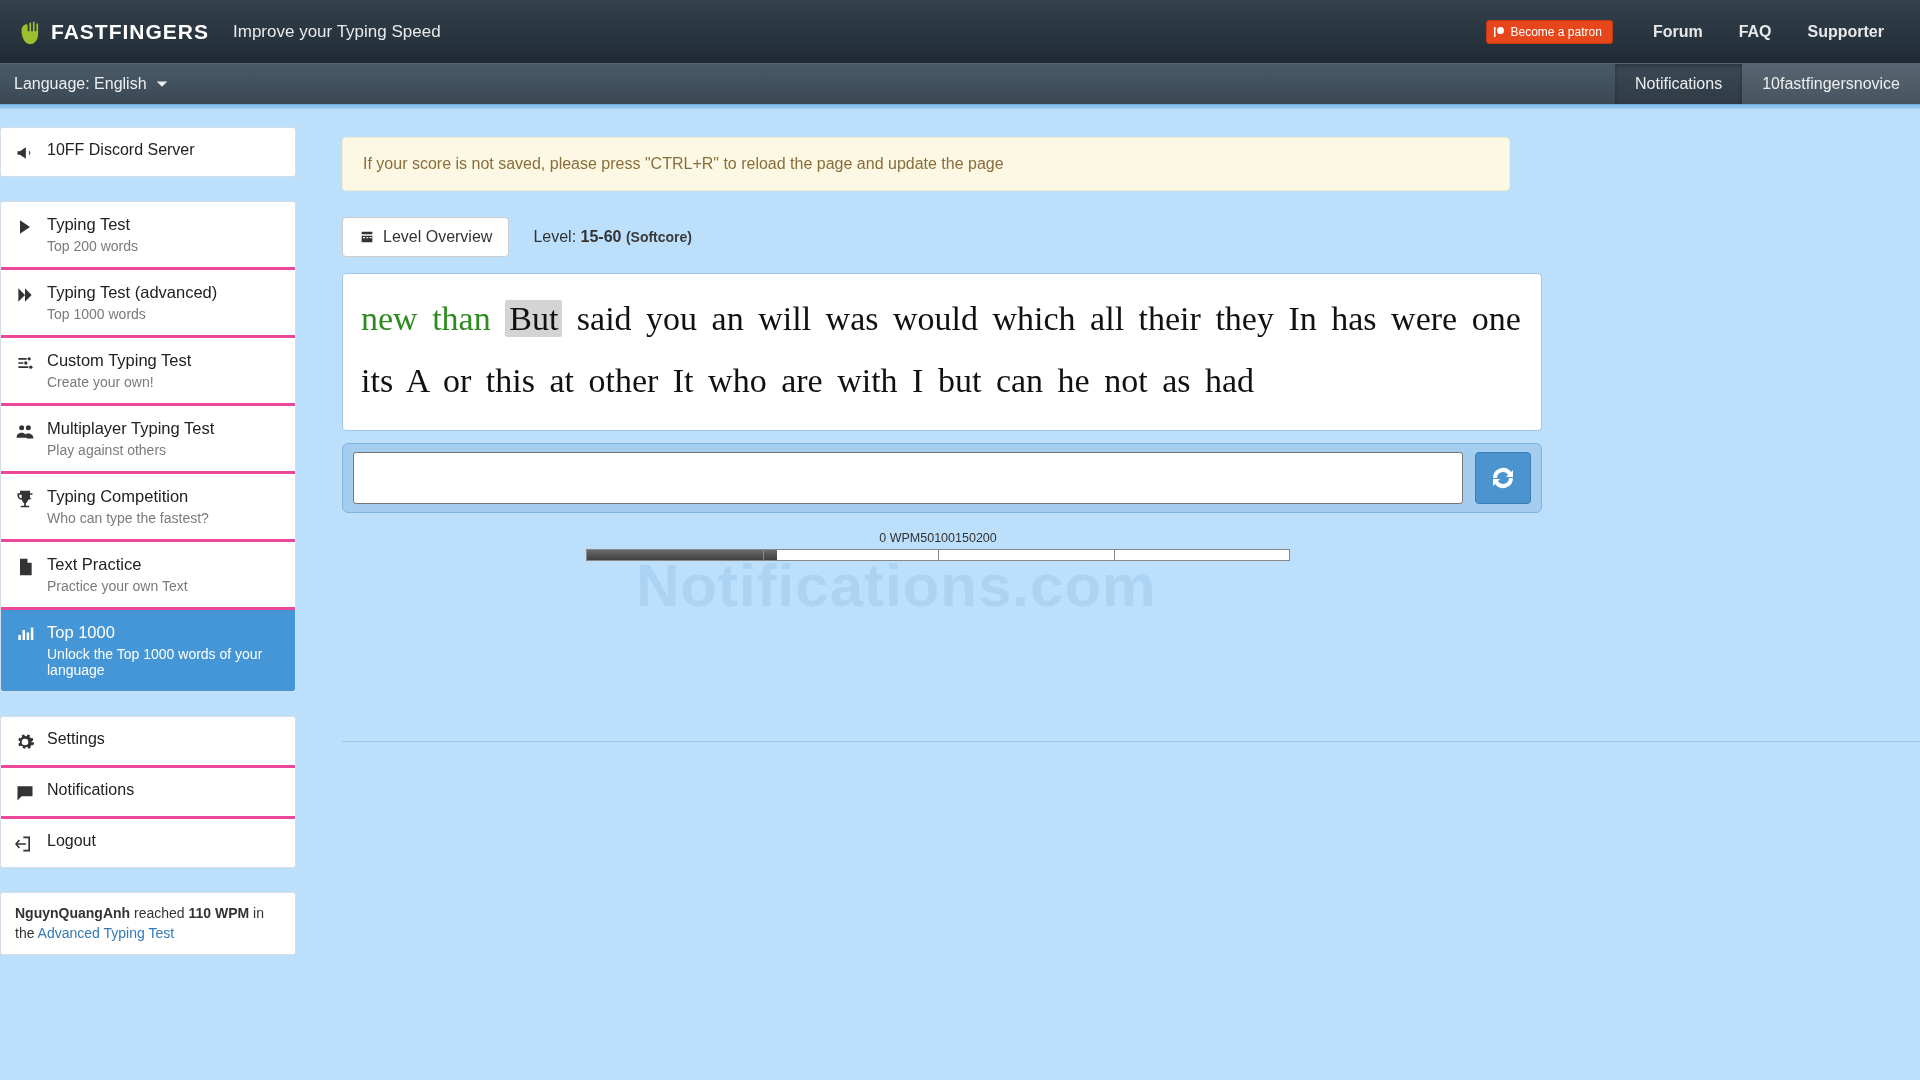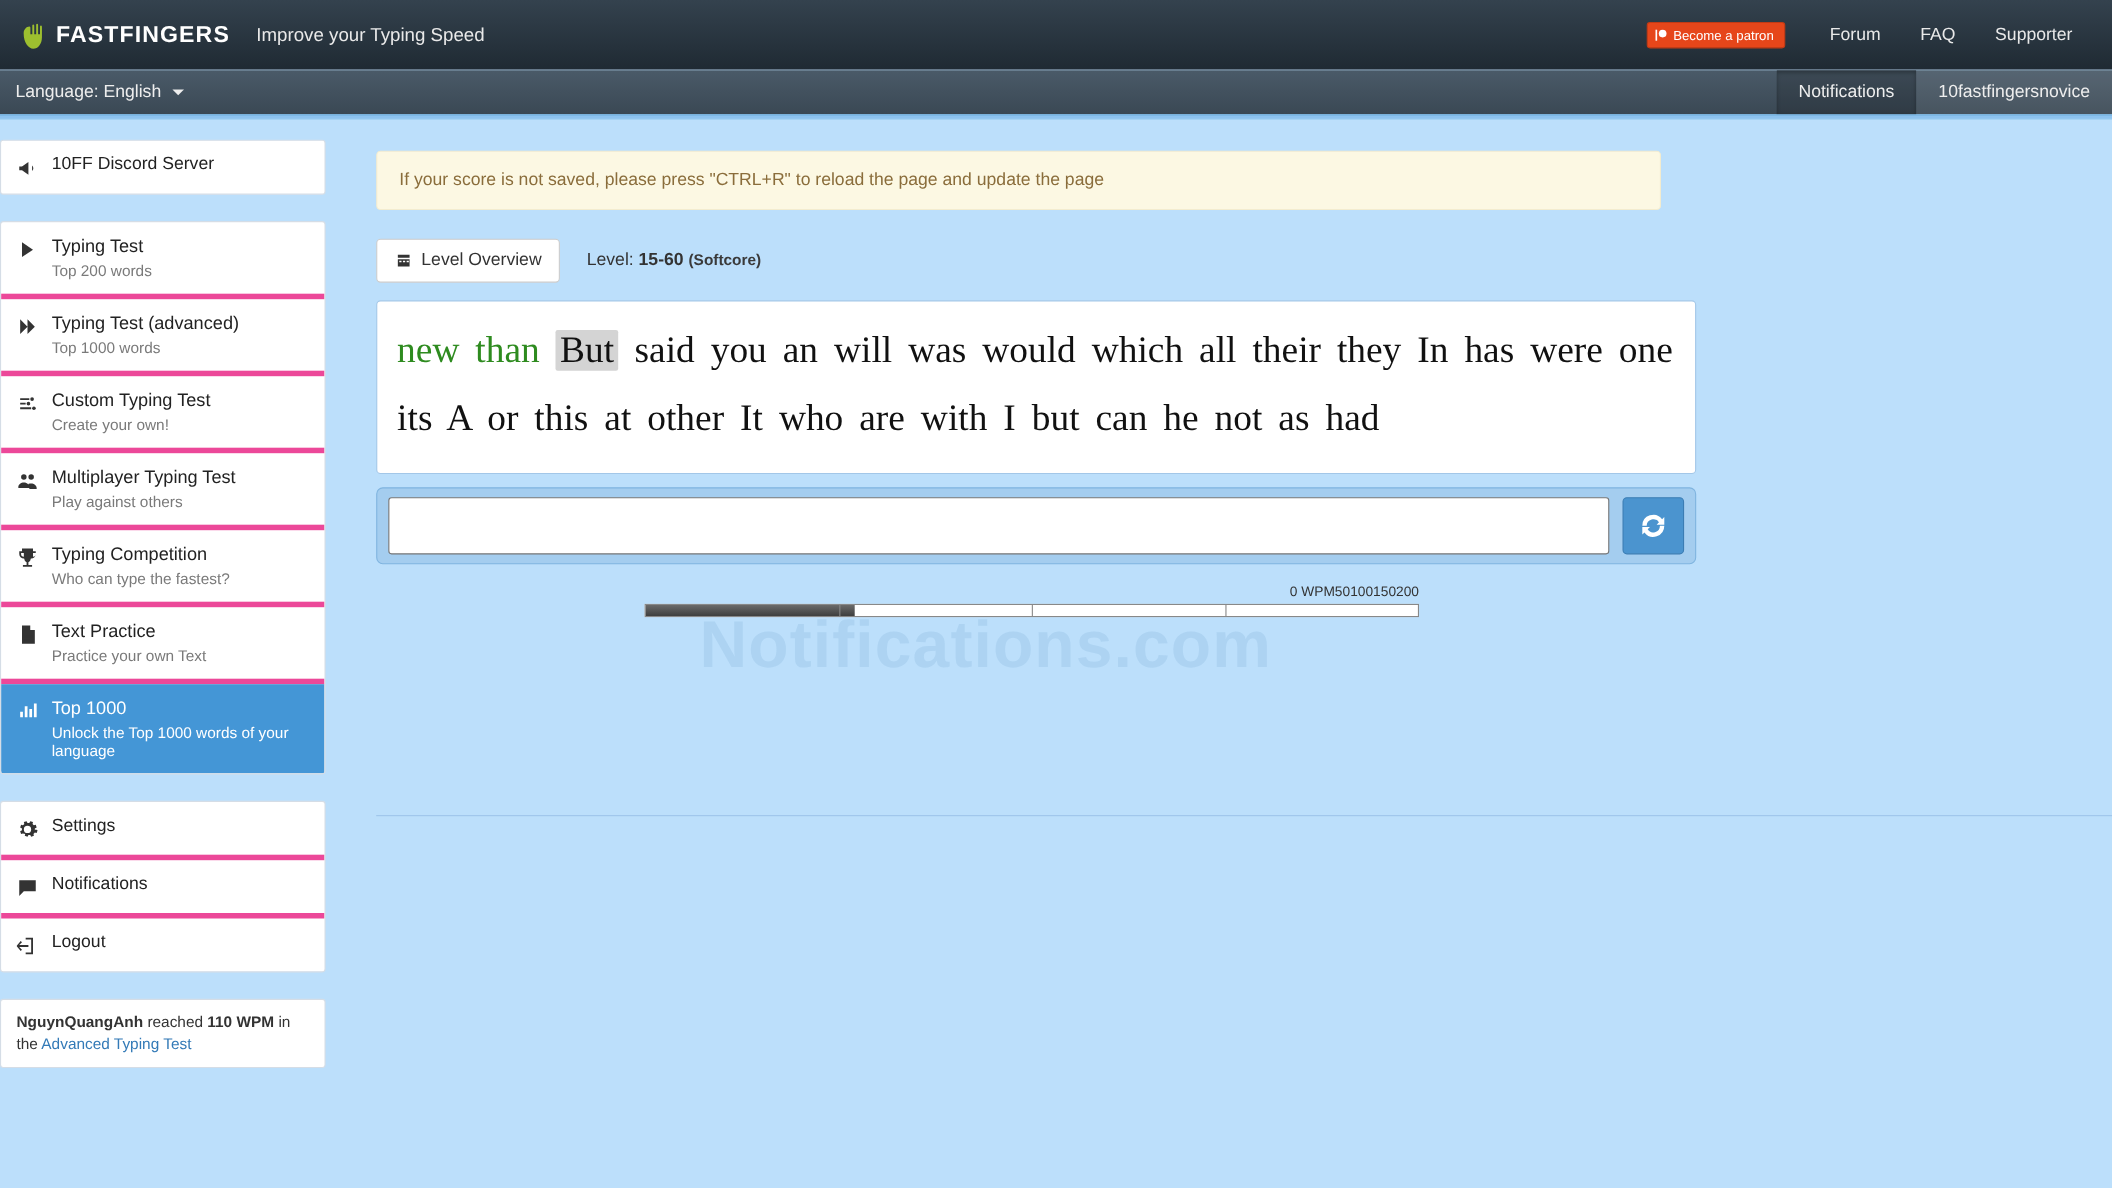--- a/index.html
+++ b/index.html
@@ -9,40 +9,40 @@
   
   .topnav { height: 63px; background: linear-gradient(180deg,#34424e 0%,#1f2a33 100%); display: flex; align-items: center; padding: 0 18px; color: #fff; }
   .logo { display: flex; align-items: center; gap: 5px; margin-right: 24px; }
   .logo-mark { width: 28px; height: 28px; }
   .logo-text { font-size: 21px; font-weight: 700; letter-spacing: 1px; }
   .logo-text .bold { font-weight: 800; }
   .tagline { color: #e9e9e9; font-size: 17px; font-weight: 400; }
   .topnav .spacer { flex: 1; }
   .patreon-btn { background: #e6461a; color: #fff; font-size: 12px; padding: 4px 10px 4px 6px; border-radius: 3px; display: inline-flex; align-items: center; gap: 5px; border: 1px solid #c23a14; margin-right: 22px; cursor:pointer;}
   .patreon-btn svg { width: 12px; height: 12px; }
-  .topnav-link { color: #e9e9e9; font-size: 16px; padding: 0 18px; cursor:pointer; }
+  .topnav-link { color: #e9e9e9; font-size: 16px; padding: 0 18px; cursor:pointer;font-weight:bold; }
 
   
   .subnav { height: 41px; background: linear-gradient(180deg,#4a5a68 0%,#3a4854 100%); border-top: 1px solid #546473; display: flex; align-items: stretch; color: #eee; }
   .lang { display: flex; align-items: center; gap: 8px; padding: 0 14px; font-size: 16px; cursor:pointer;}
   .lang svg { width: 14px; height: 14px; fill:#eee; }
   .subnav .spacer { flex: 1; }
   .sub-btn { display:flex; align-items:center; padding: 0 20px; font-size: 16px; color:#eee; cursor:pointer; }
   .sub-btn.inset { background: rgba(0,0,0,0.18); box-shadow: inset 0 2px 4px rgba(0,0,0,0.3); }
   .sub-btn.user { background: rgba(255,255,255,0.07); }
   .stripe { height: 5px; background: #8dc2ee; border-top:1px solid #6faedc; border-bottom:1px solid #a8d4f4;}
 
   
   .layout { display: flex; align-items: flex-start; }
   .sidebar { width: 296px; flex: 0 0 296px; padding-top: 18px; }
   .content { flex:1; padding: 28px 0 0 46px; }
 
   
   .panel { background:#fff; border:1px solid #d5dde6; border-radius:3px; margin-bottom: 24px; overflow:hidden; }
-  .panel .row { display:flex; align-items:flex-start; gap:12px; padding:13px 14px; border-bottom:5px solid #ec4899; cursor:pointer; }
+  .panel .row { display:flex; align-items:flex-start; gap:12px; padding:13px 14px; border-bottom:3px solid #ec4899; cursor:pointer; }
   .panel .row:last-child { border-bottom:none; }
   .panel .row.tworow { flex-direction: row; }
   .row-icon { width:20px; height:20px; flex:0 0 20px; margin-top:2px; fill:#333; }
   .row-texts { display:flex; flex-direction:column; gap:4px; }
   .row-title { font-size:16.5px; color:#222; }
   .row-sub { font-size:14px; color:#7a7a7a; }
   .panel .row.active { background:#4496d6; color:#fff; }
   .panel .row.active .row-title, .panel .row.active .row-sub { color:#fff; }
   .panel .row.active .row-icon { fill:#fff; }
   .panel .row.slim { padding:13px 14px; }
@@ -65,21 +65,21 @@
   .words .correct { color:#2e8b1f; }
   .words .current { background:#d4d4d4; padding:0 4px; border-radius:2px;}
   
   .inputwrap { width:1200px; background:#a4cdef; border:1px solid #7fb4df; border-radius:6px; margin-top:12px; padding:8px 10px; display:flex; gap:12px; align-items:center;}
   .typeinput { flex:1; height:52px; font-size:26px; padding:0 10px; border:1px solid #777; border-radius:3px; background:#fff; outline:none; }
   .refresh { width:56px; height:52px; background:#4b94cf; border:1px solid #3b7db4; border-radius:4px; display:flex; align-items:center; justify-content:center; cursor:pointer;}
   .refresh svg { width:24px; height:24px; fill:#fff; }
 
   .scale { width:1200px; padding:18px 0 0; }
   .scale-inner { margin-left: 244px; width: 704px; }
-  .ticks { display:flex; justify-content:flex-end; font-size:12.5px; color:#333; margin-bottom:4px; }
+  .ticks { display:flex; justify-content:center; font-size:12.5px; color:#333; margin-bottom:4px; }
   .bar { height:12px; border:1px solid #888; background:#fff; position:relative; }
   .bar .seg { position:absolute; top:0; bottom:0; border-right:1px solid #888; }
   .bar .fill { position:absolute; left:0; top:0; bottom:0; background:linear-gradient(180deg,#6a6a6a,#3f3f3f); }
   
   .divider { width: calc(100vw - 296px); height:1px; background:#9ec5ea; margin-top: 180px; }
 
   
   .ghost { position:absolute; left: 1400px; top: 460px; width: 350px; height: 110px; opacity:0.18; pointer-events:none;}
   .ghost .krow { display:flex; gap:6px; margin-bottom:6px; justify-content:flex-end;}
   .ghost .key { width:28px; height:20px; background:#6aa0cd; border-radius:3px;}

